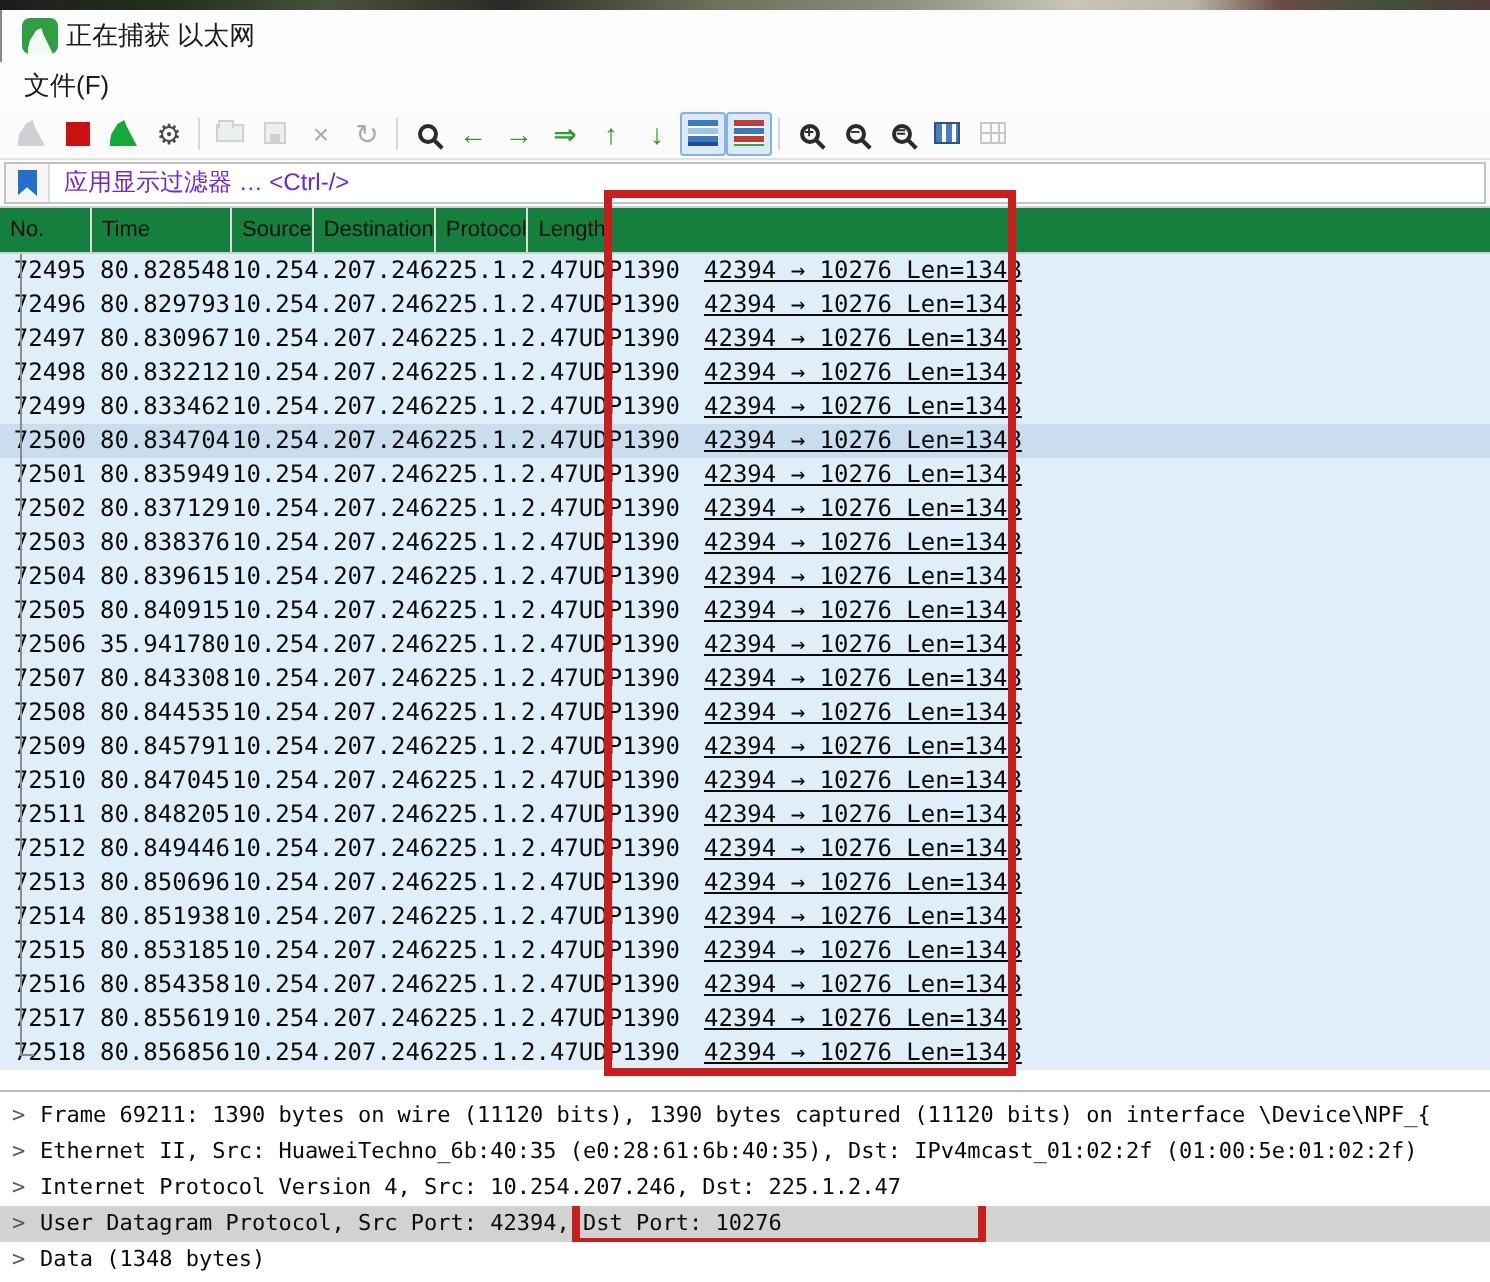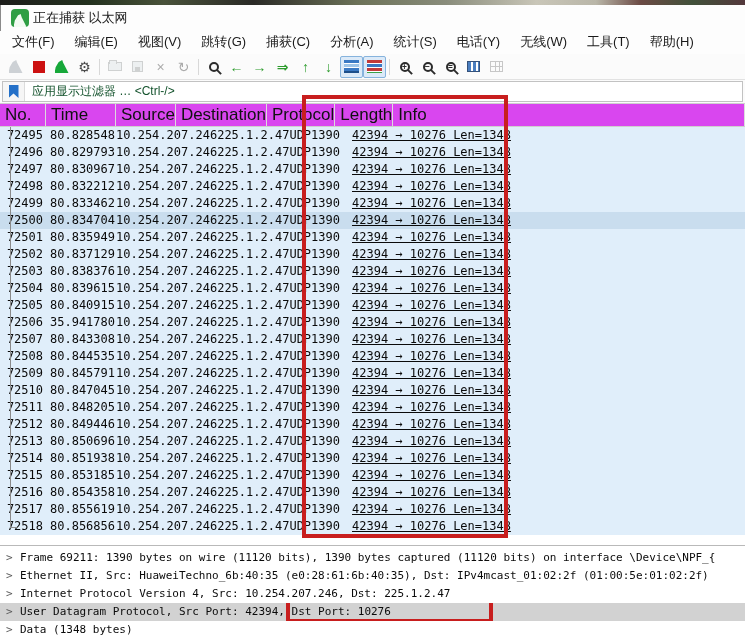--- a/index.html
+++ b/index.html
@@ -16,21 +16,21 @@
   .titlebar { position:absolute; top:5px; left:0; width:100%; height:26px; background:#fdfdfd;
     display:flex; align-items:center; gap:4px; padding-left:10px; border-left:1px solid #8a8a8a; }
   .app-icon { width:18px; height:18px; border-radius:4px; background:#2f9e44;
     display:flex; align-items:flex-end; justify-content:center; overflow:hidden; }
   .app-icon .finshape { width:13px; height:13px; background:#f2fbf2;
     clip-path:polygon(0 100%,10% 50%,35% 10%,55% 0,63% 25%,100% 100%); }
   .title-text { font-size:13px; }
 
   
   .menubar { position:absolute; top:31px; left:0; width:100%; height:23px; background:#fdfdfd;
-    display:flex; align-items:flex-end; padding-left:2px; }
+    display:flex; align-items:flex-start; padding-left:2px;flex-direction:column; }
   .menu-item { font-size:13px; padding:3px 10px; white-space:nowrap; }
 
   
   .toolbar { position:absolute; top:54px; left:0; width:100%; height:26px; background:#fbfbfb;
     border-bottom:1px solid #e2e2e2; display:flex; align-items:center; padding-left:4px; }
   .tb-btn { width:23px; height:22px; display:flex; align-items:center; justify-content:center;
     border:1px solid transparent; border-radius:2px; flex:0 0 auto; }
   .tb-btn.active { background:#dceaf8; border-color:#86b3dd; }
   .tb-btn.disabled { opacity:.45; }
   .tb-sep { width:1px; height:16px; background:#d8d8d8; margin:0 3px; flex:0 0 auto; }
@@ -60,25 +60,25 @@
     background:linear-gradient(#8a8a8a 0 1px,transparent 1px) 0 4px/13px 1px no-repeat,
     linear-gradient(90deg,transparent 0 4px,#8a8a8a 4px 5px,transparent 5px 8px,#8a8a8a 8px 9px,transparent 9px); }
 
   
   .filterbar { position:absolute; top:80px; left:0; width:100%; height:23px; background:#fbfbfb; padding:1px 2px 0 2px; }
   .filter-input { height:21px; border:1px solid #c2c2c2; background:#fff; display:flex; align-items:center; }
   .bk-box { width:22px; height:100%; display:flex; align-items:center; justify-content:center;
     border-right:1px solid #dcdcdc; background:#f6f6f6; }
   .bk { width:10px; height:13px; background:var(--accent);
     clip-path:polygon(0 0,100% 0,100% 100%,50% 66%,0 100%); }
-  .filter-placeholder { color:#14532d; font-size:12px; padding-left:7px; }
-
-  
-  .plist-header { position:absolute; top:103px; left:0; width:100%; height:24px; background:#d946ef;
-    border-top:1px solid #cfcfcf; border-bottom:1px solid #cfcfcf; display:flex; font-size:17px; color:#111; }
+  .filter-placeholder { color:#6d28d9; font-size:12px; padding-left:7px; }
+
+  
+  .plist-header { position:absolute; top:103px; left:0; width:100%; height:24px; background:#15803d;
+    border-top:1px solid #cfcfcf; border-bottom:1px solid #cfcfcf; display:flex; font-size:11px; color:#111; }
   .hcell { line-height:22px; padding-left:5px; border-right:1px solid #dcdcdc;
     overflow:hidden; white-space:nowrap; flex:0 0 auto; }
   .c-no{width:46px;} .c-time{width:70px;} .c-info{flex:1 1 auto; width:auto;}
 
   
   .plist-rows { position:absolute; top:127px; left:0; width:100%; height:408px;
     font-family:"DejaVu Sans Mono","Liberation Mono",monospace; font-size:12px; color:#0a0a0a; }
   .prow { display:flex; height:17px; line-height:17px; background:var(--rowblue); white-space:nowrap; }
   .prow.selected { background:var(--rowsel); }
   .cell { overflow:hidden; flex:0 0 auto; }
@@ -207,21 +207,20 @@
   </div>
 </div>
 
 <div class="plist-header">
     <div class="hcell c-no">No.</div>
     <div class="hcell c-time">Time</div>
     <div class="hcell c-source">Source</div>
     <div class="hcell c-destination">Destination</div>
     <div class="hcell c-protocol">Protocol</div>
     <div class="hcell c-length">Length</div>
-    <div class="hcell c-info">Info</div>
   </div>
 
 <div class="plist-rows">
     <div class="prow">
       <div class="cell c-no">72495</div>
       <div class="cell c-time">80.828548</div>
       <div class="cell c-source">10.254.207.246</div>
       <div class="cell c-destination">225.1.2.47</div>
       <div class="cell c-protocol">UDP</div>
       <div class="cell c-length">1390</div>

